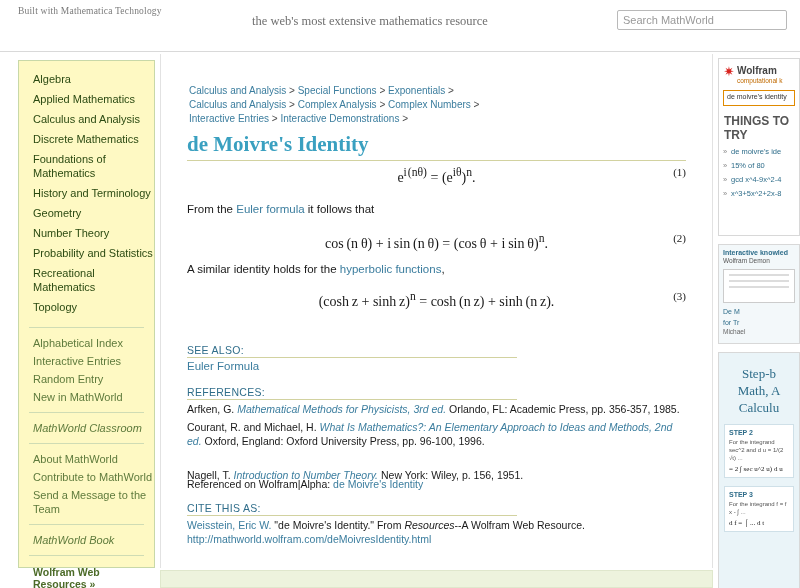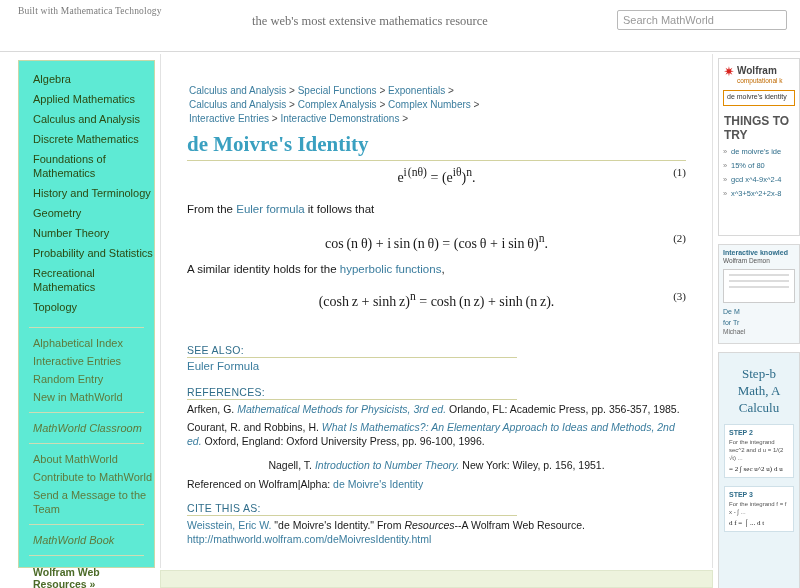--- a/index.html
+++ b/index.html
@@ -38,21 +38,21 @@
     font-size: 11px; color: #999; padding: 0 5px; line-height: 18px;
   }
   #header-rule {
     position: absolute; left: 0; top: 51px; width: 800px; height: 1px;
     background: #d9d9d9;
   }
 
   
   #sidebar {
     position: absolute; left: 18px; top: 60px; width: 137px; height: 508px;
-    background: #5eead4; border: 1px solid #c8d8a8;
+    background: #fef9c3; border: 1px solid #c8d8a8;
   }
   .nav-top { padding: 8px 0 4px 0; }
   .nav-item {
     font-size: 11px; color: #2b4a12; padding: 3px 0 3px 14px;
     line-height: 14px; cursor: pointer;
   }
   .nav-sep { height: 1px; background: #cfdcb4; margin: 6px 10px; }
   .nav-item-sub {
     font-size: 11px; color: #5e7a3c; padding: 2px 0 2px 14px; line-height: 14px;
   }
@@ -271,24 +271,24 @@
   </div>
 
   <div class="sec-head" style="top:332px;">REFERENCES:</div>
   <div class="sec-rule" style="top:345px;"></div>
 
   <div class="ref-line" style="top:348px;">
     <span>Arfken, G. </span><a class="link ital">Mathematical Methods for Physicists, 3rd ed.</a><span> Orlando, FL: Academic Press, pp. 356-357, 1985.</span>
   </div>
 
   <div class="ref-line" style="top:366px;">
-    <span>Courant, R. and Robbins, H. </span><a class="link ital">What Is Mathematics?: An Elementary Approach to Ideas and Methods, 2nd ed.</a><span> Oxford, England: Oxford University Press, pp. 96-100, 1996.</span>
-  </div>
-
-  <div class="ref-line" style="top:404px;text-align:center;">
+    <span>Courant, R. and Michael, H. </span><a class="link ital">What Is Mathematics?: An Elementary Approach to Ideas and Methods, 2nd ed.</a><span> Oxford, England: Oxford University Press, pp. 96-100, 1996.</span>
+  </div>
+
+  <div class="ref-line" style="top:414px;">
     <span>Nagell, T. </span><a class="link ital">Introduction to Number Theory.</a><span> New York: Wiley, p. 156, 1951.</span>
   </div>
 
   <div class="ref-line" style="top:423px;">
     <span>Referenced on Wolfram|Alpha: </span><a class="link">de Moivre's Identity</a>
   </div>
 
   <div class="sec-head" style="top:448px;">CITE THIS AS:</div>
   <div class="sec-rule" style="top:461px;"></div>
   <div class="ref-line" style="top:464px;">

